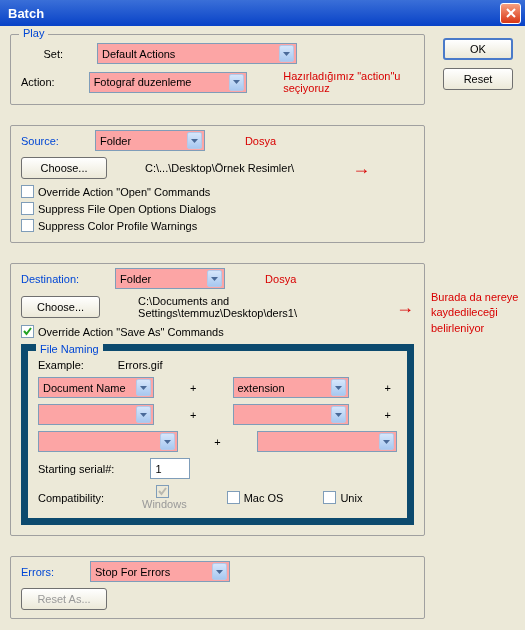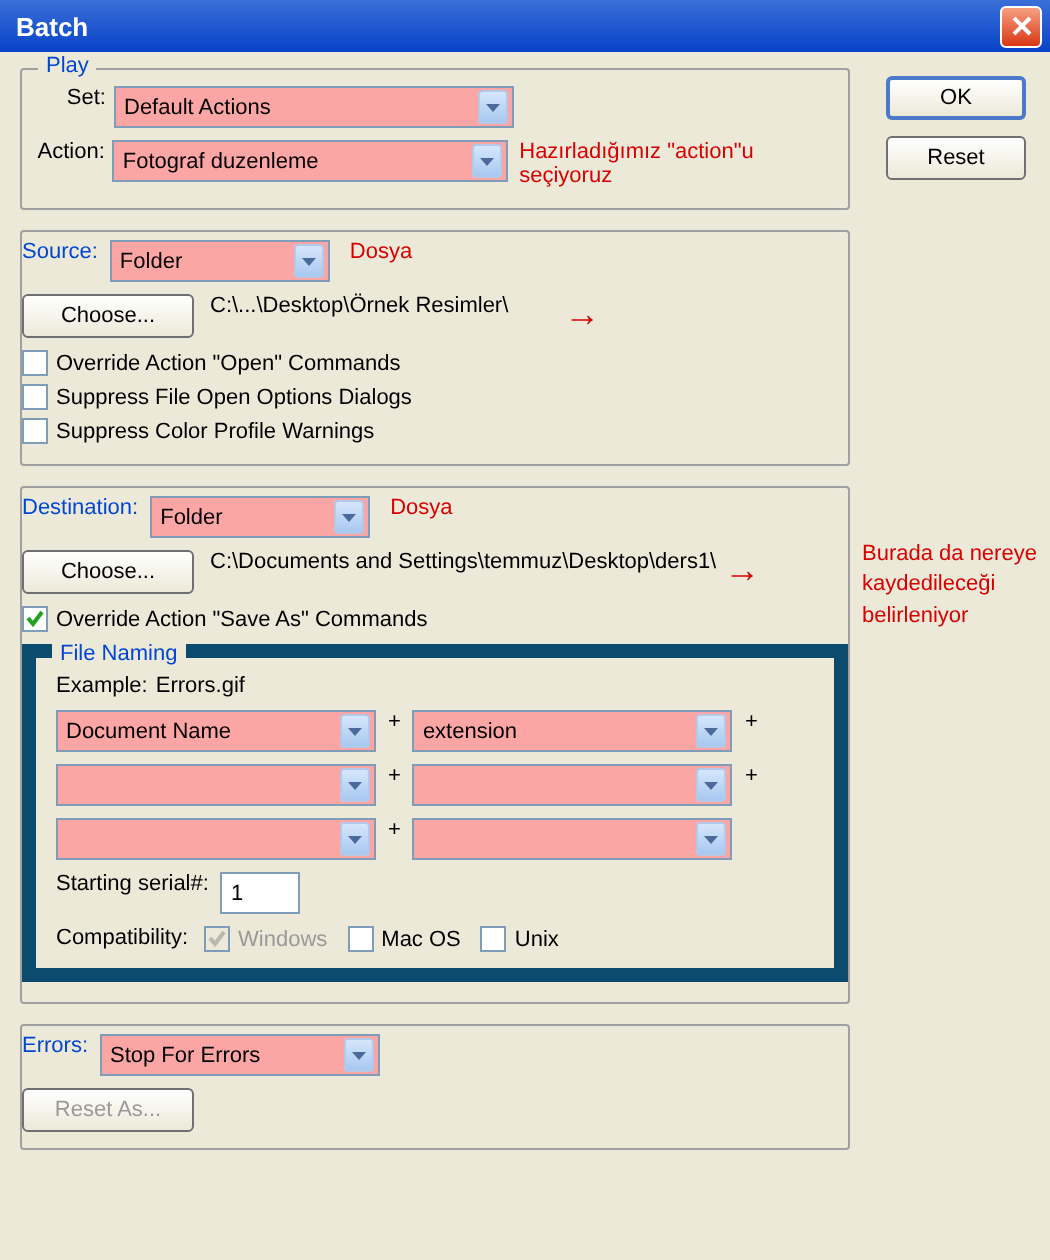--- a/index.html
+++ b/index.html
@@ -2,24 +2,24 @@
 <html><head>
 <meta charset="utf-8">
 <style>
 * { box-sizing: border-box; margin: 0; padding: 0; }
 body { font-family: Tahoma, sans-serif; font-size: 11px; background: #fff; width: 525px; height: 630px; overflow: hidden; }
 .titlebar { background: linear-gradient(to bottom, #3a6fd8, #0842c7); color: #fff; height: 26px; display: flex; align-items: center; padding: 0 4px 0 8px; font-weight: bold; font-size: 13px; }
 .titlebar .title { flex: 1; }
 .close-btn { width: 21px; height: 21px; background: linear-gradient(to bottom, #f7a080, #d83615); border: 1px solid #fff; border-radius: 3px; display: flex; align-items: center; justify-content: center; cursor: pointer; }
 .close-btn svg { width: 10px; height: 10px; }
 .dialog-body { background: #ece9d8; height: 604px; padding: 8px 10px; position: relative; }
-.fieldset { border: 1px solid #a0a0a0; border-radius: 2px; padding: 8px 0 10px; margin-bottom: 10px; position: relative; }
+.fieldset { border: 1px solid #a0a0a0; border-radius: 2px; padding: 8px 10px 10px; margin-bottom: 20px; position: relative; }
 .legend { position: absolute; top: -8px; left: 8px; background: #ece9d8; padding: 0 4px; color: #0046d5; }
 .legend-black { color: #000; }
-.row { display: flex; align-items: flex-start; margin-bottom: 6px; }
+.row { display: flex; align-items: center; margin-bottom: 6px; gap: 30px; }
 .label-right { text-align: right; padding-right: 4px; }
 .select { background: #fca5a5; border: 1px solid #7f9db9; height: 21px; display: flex; align-items: center; padding: 0 2px 0 4px; cursor: pointer; }
 .select .sel-text { flex: 1; overflow: hidden; white-space: nowrap; }
 .select .chev { width: 15px; height: 17px; background: linear-gradient(to bottom, #d6e6fb, #a8c8f0); border: 1px solid #b4c8e8; border-radius: 2px; display: flex; align-items: center; justify-content: center; }
 .select .chev svg { width: 7px; height: 4px; }
 .btn { background: linear-gradient(to bottom, #fff, #ece9d8); border: 1px solid #707070; border-radius: 3px; height: 22px; padding: 0 12px; cursor: pointer; display: inline-flex; align-items: center; justify-content: center; }
 .btn.default { border: 2px solid #4a7ac9; }
 .right-buttons { position: absolute; right: 12px; top: 12px; width: 70px; display: flex; flex-direction: column; gap: 8px; }
 .checkbox { display: flex; align-items: center; margin-bottom: 4px; cursor: pointer; }
 .cb { width: 13px; height: 13px; border: 1px solid #7f9db9; background: #fff; margin-right: 4px; display: flex; align-items: center; justify-content: center; }
@@ -206,21 +206,21 @@
           </div>
       </div>
       <div class="row">
         <span>Starting serial#:</span>
         <div class="input" style="width:40px; margin-left:6px;">
             <span>1</span>
           </div>
       </div>
       <div class="row" style="margin-bottom:0;">
         <span>Compatibility:</span>
-        <div class="checkbox" style="margin:0 0 0 8px;">
+        <div class="checkbox" style="margin:0 0 0 8px;flex-direction:column;">
           <span class="cb disabled checked">
               <svg viewBox="0 0 9 9">
                 <path d="M1 4 L3.5 7 L8 1" stroke="#888" stroke-width="2" fill="none"></path>
               </svg>
             </span>
           <span class="disabled-text">Windows</span>
         </div>
         <div class="checkbox" style="margin:0 0 0 10px;">
           <span class="cb"></span>
           <span>Mac OS</span>

